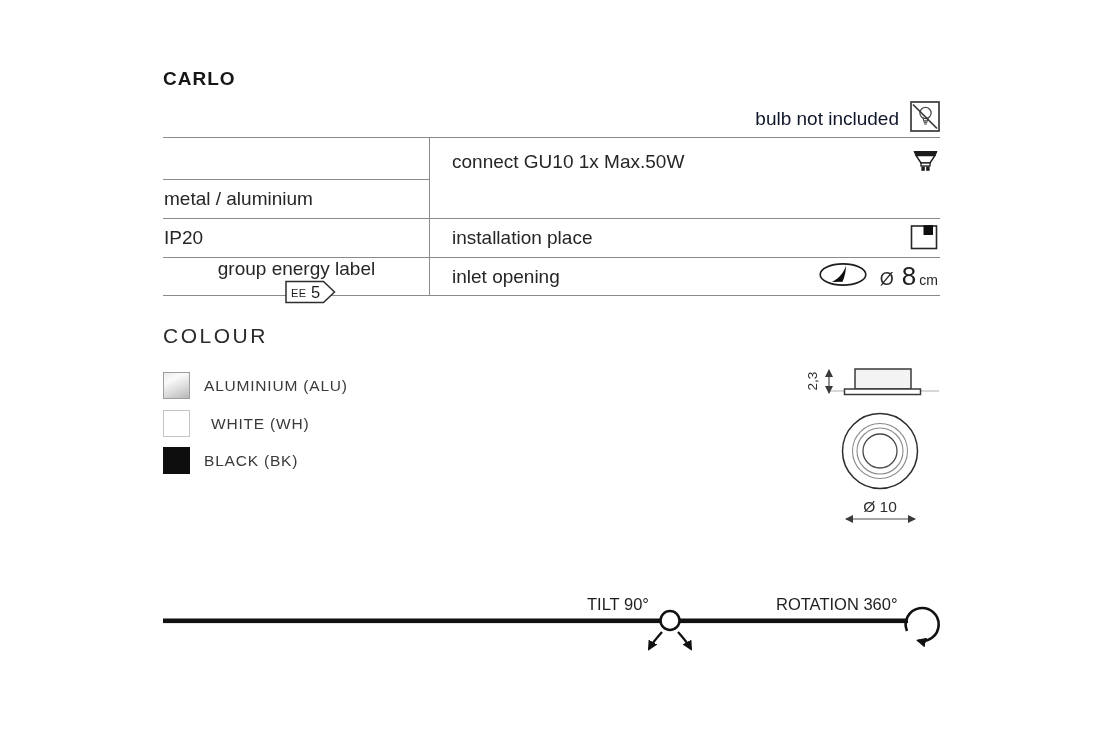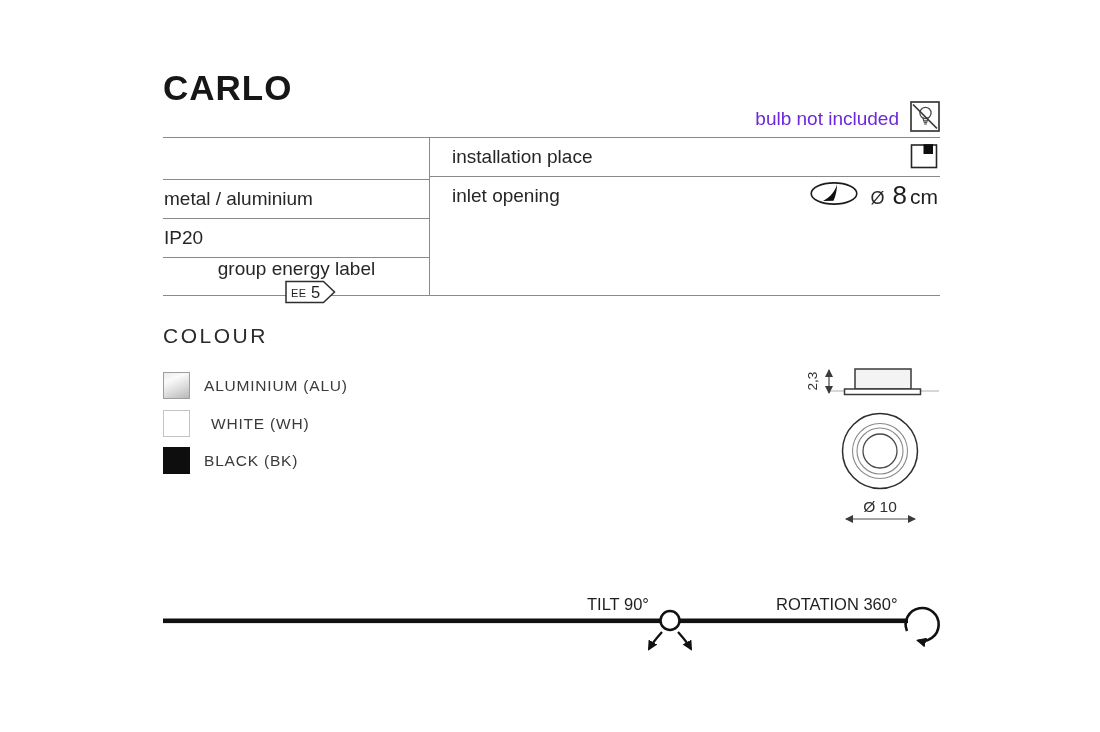--- a/index.html
+++ b/index.html
@@ -4,23 +4,23 @@
 <style>
   html,body{margin:0;padding:0;}
   body{
     width:1100px;height:732px;background:#ffffff;
     font-family:"Liberation Sans", sans-serif;
     position:relative;overflow:hidden;color:#222;
   }
   .abs{position:absolute;}
 
   
-  .title{left:163px;top:68px;font-size:35px;font-weight:700;letter-spacing:1px;color:#161616;}
+  .title{left:163px;top:68px;font-size:19px;font-weight:700;letter-spacing:1px;color:#161616;}
   .bulb-note{top:101px;left:718px;width:222px;display:flex;align-items:center;justify-content:flex-end;gap:11px;}
-  .bulb-note .txt{font-size:19px;color:#6d28d9;white-space:nowrap;}
+  .bulb-note .txt{font-size:19px;color:#0f172a;white-space:nowrap;}
 
   
   .spec-table{
     left:163px;top:137px;width:777px;height:157px;
     border-top:1px solid #8a8a8a;border-bottom:1px solid #8a8a8a;
     display:flex;
   }
   .col-left{width:267px;border-right:1px solid #8a8a8a;box-sizing:border-box;}
   .col-right{width:510px;}
   .trow{box-sizing:border-box;display:flex;align-items:center;font-size:19px;color:#262626;}
@@ -32,21 +32,21 @@
   .r-l3{height:39px;}
   .r-l4{height:37px;flex-direction:column;}
   .r-r1{height:81px;align-items:flex-start !important;padding-top:13px;}
   .r-r2{height:39px;}
   .r-r3{height:37px;justify-content:flex-end;}
   .grow{flex:1;}
   .energy-badge{margin-left:20px;flex:0 0 auto;padding-left:8px;}
   .dim-text{white-space:nowrap;display:flex;align-items:baseline;margin-left:12px;}
   .dim-text .sym{font-size:18px;color:#2a2a2a;margin-right:8px;}
   .dim-text .val{font-size:26px;color:#1e1e1e;margin-right:3px;}
-  .dim-text .unit{font-size:21px;color:#1e1e1e;}
+  .dim-text .unit{font-size:14px;color:#1e1e1e;}
 
   
   .colour-heading{left:163px;top:324px;font-size:21px;letter-spacing:2.5px;color:#2b2b2b;}
   .swatch-row{left:163px;display:flex;align-items:center;gap:14px;justify-content:space-between;}
   .sw{width:27px;height:27px;box-sizing:border-box;flex:0 0 auto;}
   .sw-alu{border:1px solid #9e9e9e;background:linear-gradient(155deg,#ececec 0%,#fafafa 28%,#dcdcdc 62%,#b7b7b7 100%);}
   .sw-white{border:1px solid #c4c4c4;background:#ffffff;}
   .sw-black{background:#0e0e0e;}
   .sw-label{font-size:15.5px;letter-spacing:0.8px;color:#3a3a3a;}
   .row-alu{top:372px;}
@@ -93,20 +93,33 @@
       <span class="energy-badge">
         <svg width="51" height="24" viewBox="0 0 51 24">
           <polygon points="1,1.5 38.5,1.5 49.5,12 38.5,22.5 1,22.5" fill="#ffffff" stroke="#2e2e2e" stroke-width="1.5"></polygon>
           <text x="6" y="16.5" font-size="11" letter-spacing="0.5" fill="#1d1d1d">EE</text>
           <text x="26" y="18" font-size="16.5" fill="#1d1d1d">5</text>
         </svg>
       </span>
     </div>
   </div>
   <div class="col-right">
+    <div class="trow r-r1 bb">
+      <span>connect GU10 1x Max.50W</span>
+      <span class="grow"></span>
+      <span style="margin-top:-1px;">
+        <svg width="25" height="24" viewBox="0 0 25 24">
+          <polygon points="1,1.5 24,1.5 22,5.5 3,5.5" fill="#1c1c1c" stroke="#1c1c1c" stroke-width="1"></polygon>
+          <polygon points="3,5.5 22,5.5 17,13 8,13" fill="#ffffff" stroke="#1c1c1c" stroke-width="1.4"></polygon>
+          <rect x="8" y="13" width="9" height="3" fill="#ffffff" stroke="#1c1c1c" stroke-width="1.3"></rect>
+          <rect x="8.4" y="16.5" width="3.4" height="4.3" fill="#1c1c1c"></rect>
+          <rect x="13.2" y="16.5" width="3.4" height="4.3" fill="#1c1c1c"></rect>
+        </svg>
+      </span>
+    </div>
     <div class="trow r-r2 bb">
       <span>installation place</span>
       <span class="grow"></span>
       <span>
         <svg width="28" height="28" viewBox="0 0 28 28">
           <rect x="1.5" y="4" width="25" height="22.5" fill="#ffffff" stroke="#262626" stroke-width="1.6"></rect>
           <rect x="13.5" y="3.2" width="9.5" height="9.8" fill="#0e0e0e"></rect>
         </svg>
       </span>
     </div>

